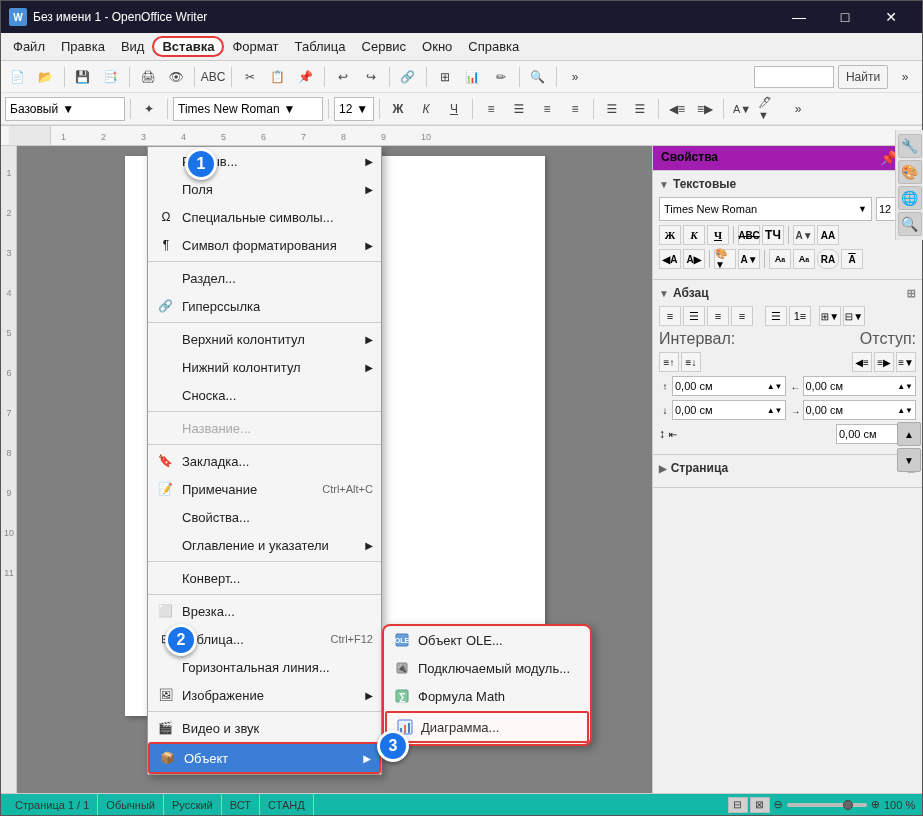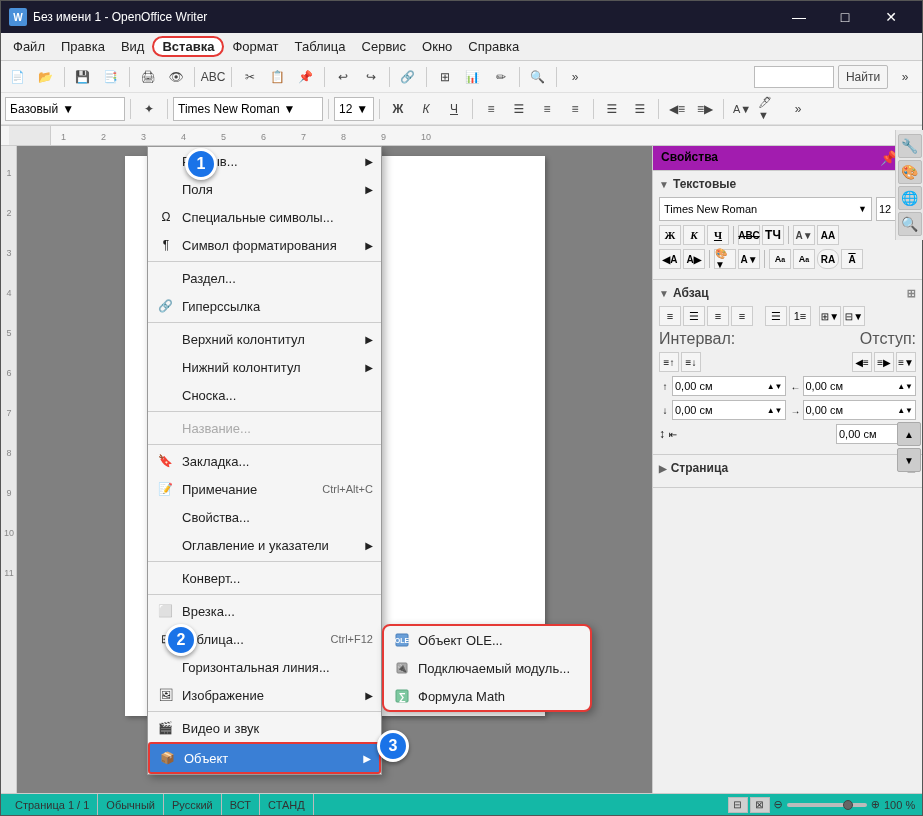--- a/index.html
+++ b/index.html
@@ -726,20 +726,31 @@
         <div class="menu-dropdown-item">
           <div class="menu-item-icon">
             <svg width="16" height="16" viewBox="0 0 16 16">
                 <rect x="2" y="2" width="12" height="12" rx="1" fill="#7ec8a0" stroke="#5aa880" stroke-width="1"></rect>
                 <text x="8" y="12" font-size="10" text-anchor="middle" fill="white" font-weight="bold">∑</text>
               </svg>
           </div>
           <span class="menu-item-text">Формула Math</span>
         </div>
 
+        <div class="menu-dropdown-item" style="background:#fff8f8; color:#333; border:2px solid #e53935; border-radius:2px; margin:1px;">
+          <div class="menu-item-icon">
+            <svg width="16" height="16" viewBox="0 0 16 16">
+                <rect x="1" y="1" width="14" height="14" rx="1" fill="#e8f0fe" stroke="#4a7fd5" stroke-width="1"></rect>
+                <rect x="3" y="9" width="2" height="5" fill="#4a7fd5"></rect>
+                <rect x="7" y="6" width="2" height="8" fill="#e87040"></rect>
+                <rect x="11" y="4" width="2" height="10" fill="#4a7fd5"></rect>
+              </svg>
+          </div>
+          <span class="menu-item-text">Диаграмма...</span>
+        </div>
       </div>
 
       <div class="step-circle" style="left:168px; top:2px;">
         <span>1</span>
       </div>
 
       <div class="step-circle" style="left:148px; top:478px;">
         <span>2</span>
       </div>
 

